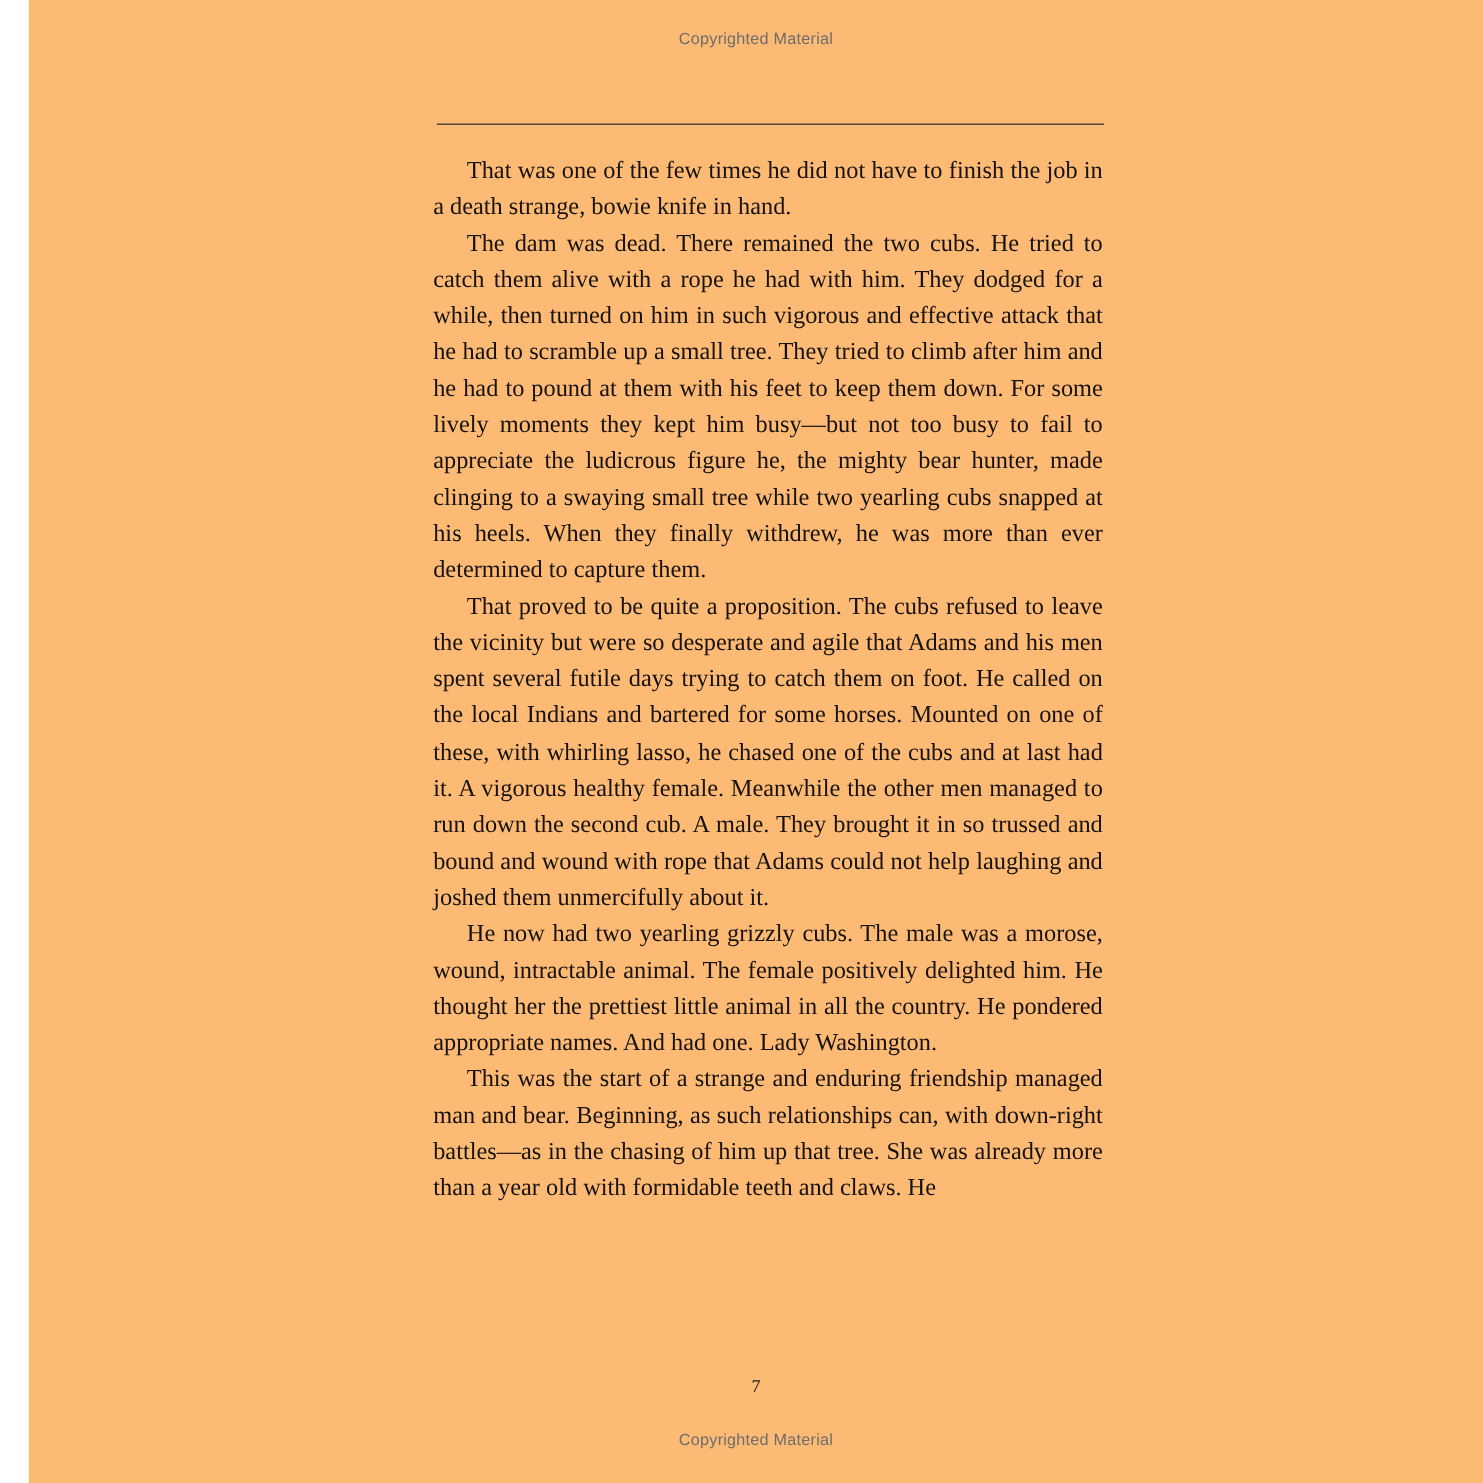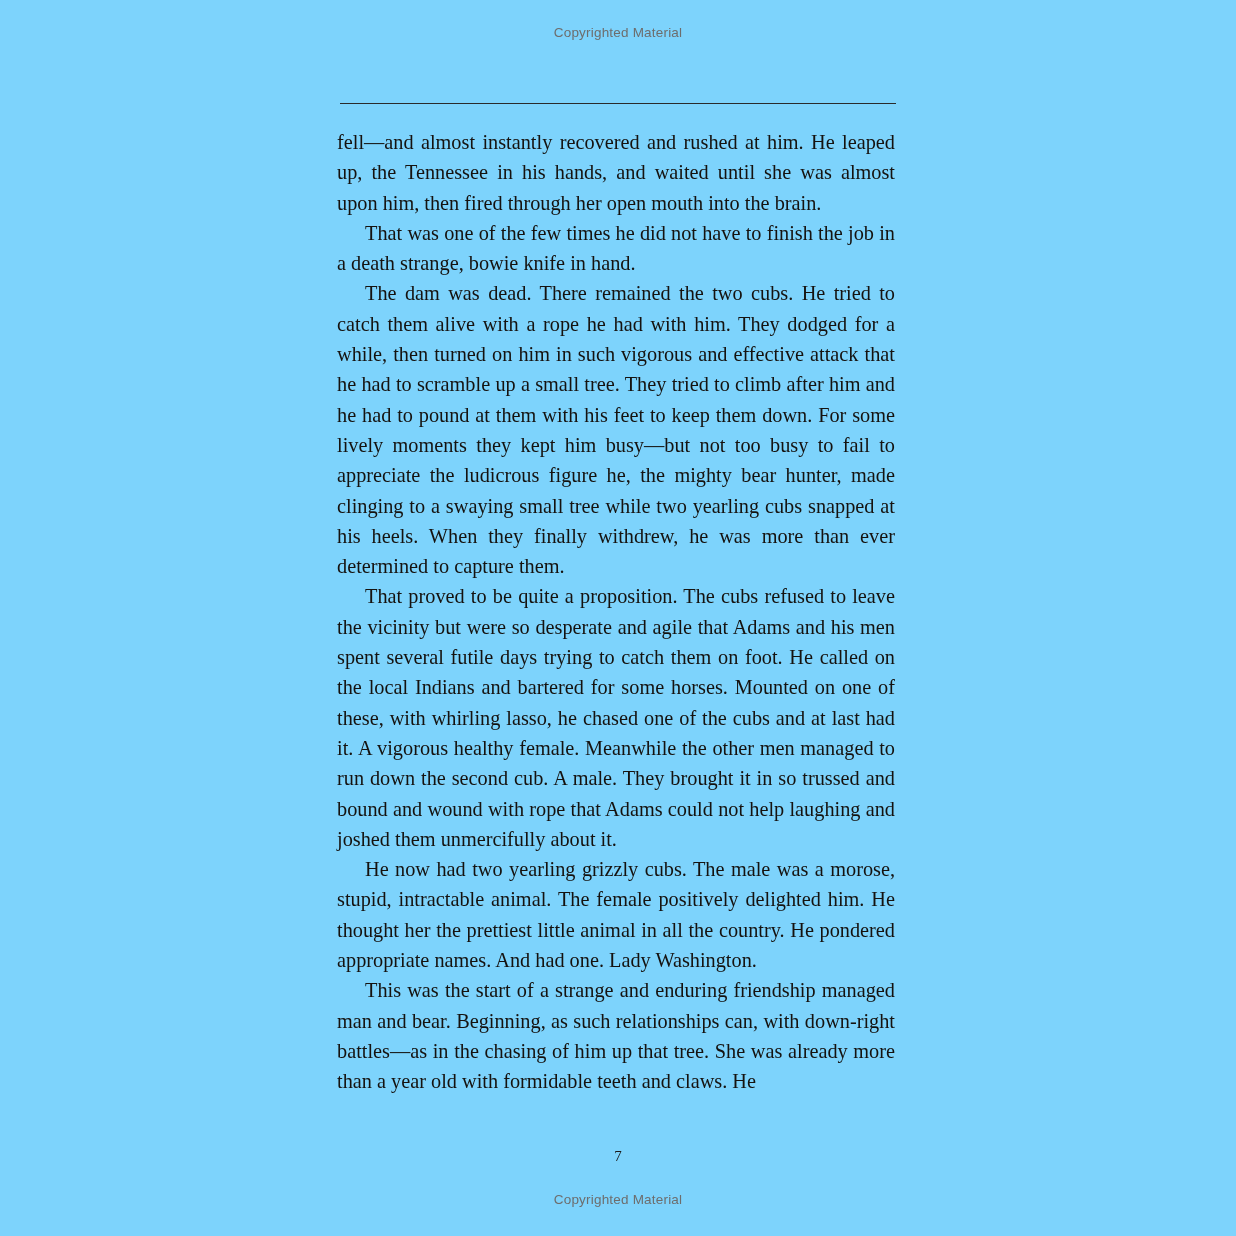--- a/index.html
+++ b/index.html
@@ -11,21 +11,22 @@
     width: 1236px;
     height: 1236px;
     font-family: "Liberation Serif", serif;
     color: #111111;
     position: relative;
     overflow: hidden;
   }
   .page {
     position: absolute;
     inset: 0;
-    background: #7dd3fc;
+    background: #fdba74;
+    margin-left: 24px;
   }
   .watermark {
     position: absolute;
     left: 0;
     width: 100%;
     text-align: center;
     font-family: "Liberation Sans", sans-serif;
     font-size: 13.5px;
     letter-spacing: 0.2px;
     color: #6d6d6d;
@@ -89,25 +90,24 @@
 <body>
 
 <div class="page">
 
   <div class="watermark watermark-top">Copyrighted Material</div>
 
 
   <div class="rule"></div>
 
   <div class="body-text">
-    <p>fell—and almost instantly recovered and rushed at him. He leaped up, the Tennessee in his hands, and waited until she was almost upon him, then fired through her open mouth into the brain.</p>
     <p class="indent">That was one of the few times he did not have to finish the job in a death strange, bowie knife in hand.</p>
     <p class="indent">The dam was dead. There remained the two cubs. He tried to catch them alive with a rope he had with him. They dodged for a while, then turned on him in such vigorous and effective attack that he had to scramble up a small tree. They tried to climb after him and he had to pound at them with his feet to keep them down. For some lively moments they kept him busy—but not too busy to fail to appreciate the ludicrous figure he, the mighty bear hunter, made clinging to a swaying small tree while two yearling cubs snapped at his heels. When they finally withdrew, he was more than ever determined to capture them.</p>
     <p class="indent">That proved to be quite a proposition. The cubs refused to leave the vicinity but were so desperate and agile that Adams and his men spent several futile days trying to catch them on foot. He called on the local Indians and bartered for some horses. Mounted on one of these, with whirling lasso, he chased one of the cubs and at last had it. A vigorous healthy female. Meanwhile the other men managed to run down the second cub. A male. They brought it in so trussed and bound and wound with rope that Adams could not help laughing and joshed them unmercifully about it.</p>
-    <p class="indent">He now had two yearling grizzly cubs. The male was a morose, stupid, intractable animal. The female positively delighted him. He thought her the prettiest little animal in all the country. He pondered appropriate names. And had one. Lady Washington.</p>
+    <p class="indent">He now had two yearling grizzly cubs. The male was a morose, wound, intractable animal. The female positively delighted him. He thought her the prettiest little animal in all the country. He pondered appropriate names. And had one. Lady Washington.</p>
     <p class="indent">This was the start of a strange and enduring friendship managed man and bear. Beginning, as such relationships can, with down-right battles—as in the chasing of him up that tree. She was already more than a year old with formidable teeth and claws. He</p>
   </div>
 
   <div class="folio">7</div>
 
   <div class="watermark watermark-bottom">Copyrighted Material</div>
 
 </div>
 
 </body></html>

